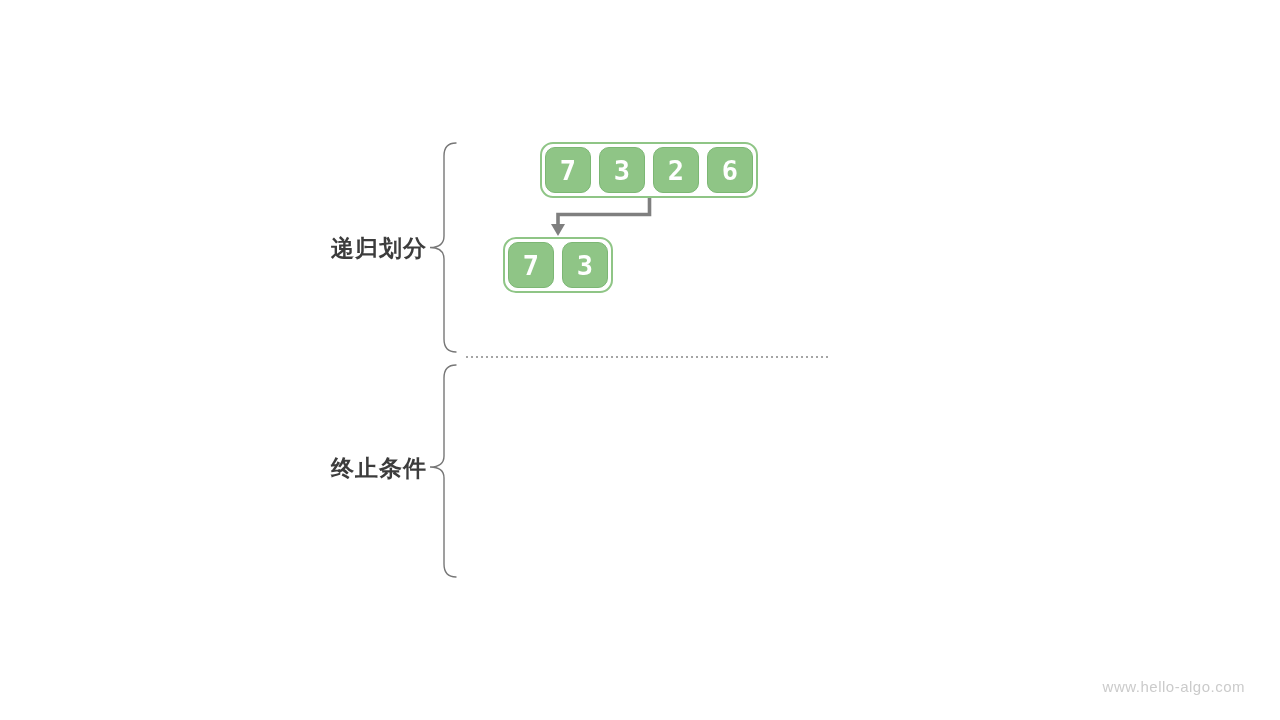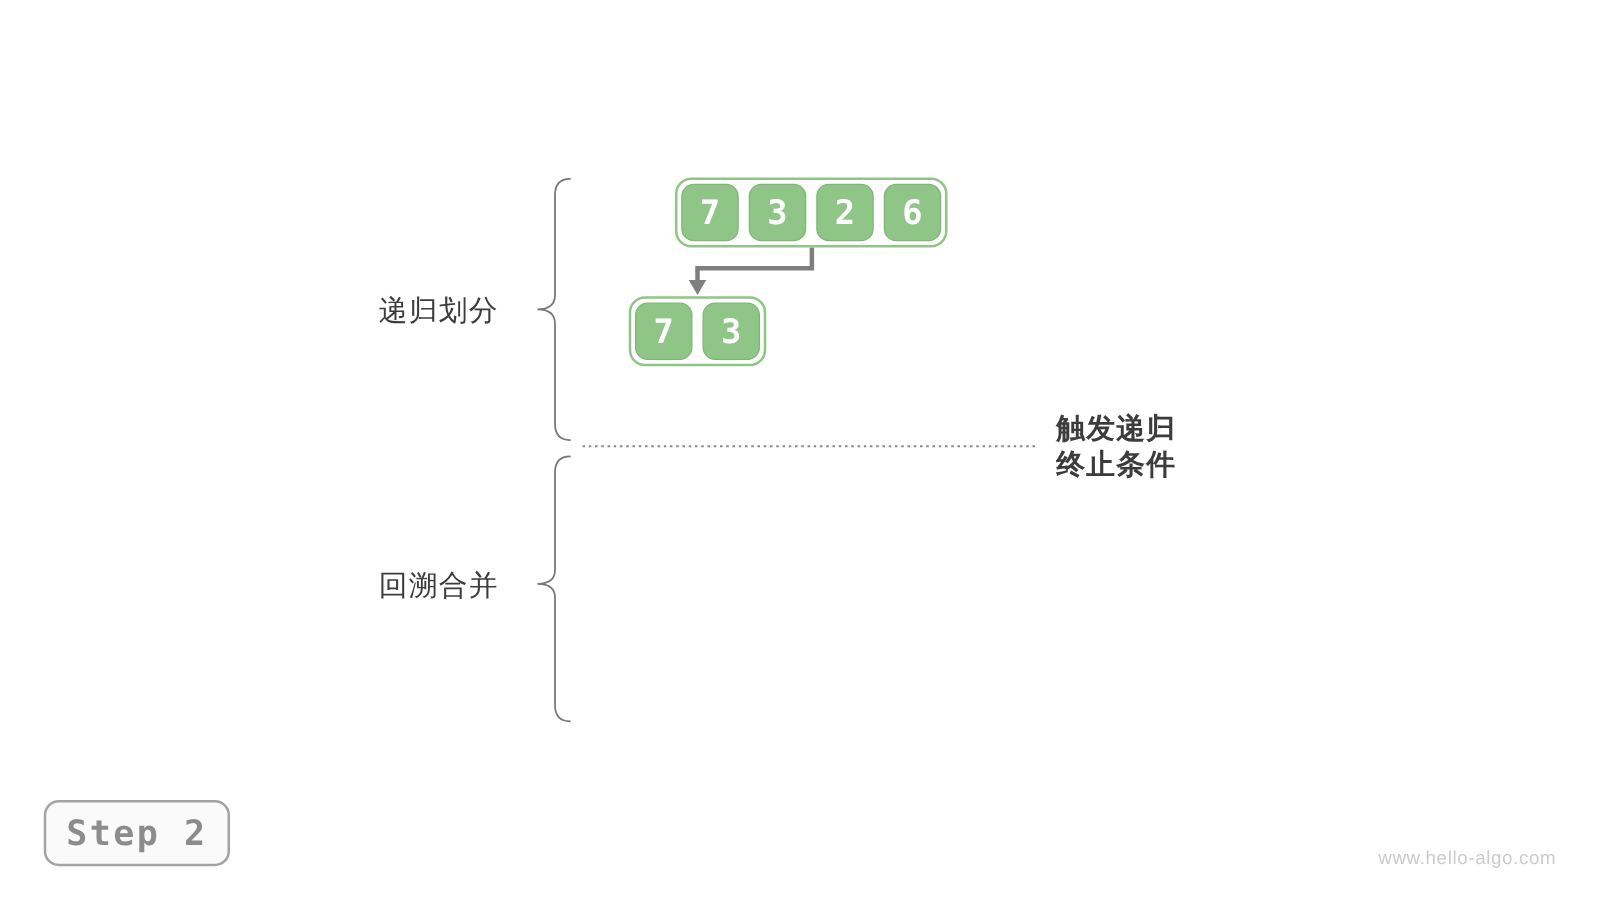--- a/index.html
+++ b/index.html
@@ -14,22 +14,22 @@
   }
   *{margin:0;padding:0;box-sizing:border-box;}
   html,body{width:1280px;height:720px;background:#ffffff;overflow:hidden;
     font-family:"DejaVu Sans","Liberation Sans",sans-serif;}
   #canvas{position:relative;width:1280px;height:720px;background:#ffffff;}
 
   #overlay{position:absolute;left:0;top:0;width:1280px;height:720px;}
 
   .phase-label{
     position:absolute;
-    font-size:23px;font-weight:400;color:var(--label);
-    letter-spacing:1px;white-space:nowrap;
+    font-size:23px;font-weight:700;color:var(--label);
+    letter-spacing:1px;white-space:nowrap;margin-left:28px;
   }
   #divide-label{left:303px;top:233px;}
   #merge-label{left:303px;top:453px;}
 
   #termination-note{
     position:absolute;left:845px;top:329px;
     font-size:23px;font-weight:700;color:var(--label);
     line-height:29px;letter-spacing:1px;white-space:nowrap;
   }
 
@@ -83,38 +83,31 @@
 
     <path d="M456,365 Q444,365 444,378 L444,456 Q444,467 430,467 Q444,467 444,478 L444,564 Q444,577 456,577" fill="none" stroke-width="1.4" stroke-linecap="round" stroke="#777777"></path>
 
     <line x1="466" y1="357" x2="830" y2="357" stroke-width="1.6" stroke-dasharray="2 3" stroke="#888888"></line>
 
     <path d="M649.5,198 L649.5,214.5 L558,214.5 L558,226" fill="none" stroke-width="3.6" stroke="#7F7F7F"></path>
     <polygon points="558,236 551,224 565,224" fill="#7F7F7F"></polygon>
   </svg>
 
   <div class="phase-label" id="divide-label">递归划分</div>
-  <div class="phase-label" id="merge-label">回溯合并</div>
+  <div class="phase-label" id="merge-label">终止条件</div>
 
-  <div id="termination-note">
-    <div>触发递归</div>
-    <div>终止条件</div>
-  </div>
 
   <div class="array" id="array-top">
       <div class="cell">7</div>
       <div class="cell">3</div>
       <div class="cell">2</div>
       <div class="cell">6</div>
     </div>
 
   <div class="array" id="array-bottom">
       <div class="cell">7</div>
       <div class="cell">3</div>
     </div>
 
-  <div id="step-badge">
-    <span>Step 2</span>
-  </div>
 
   <div id="watermark">www.hello-algo.com</div>
 
 </div>
 
 </body></html>

